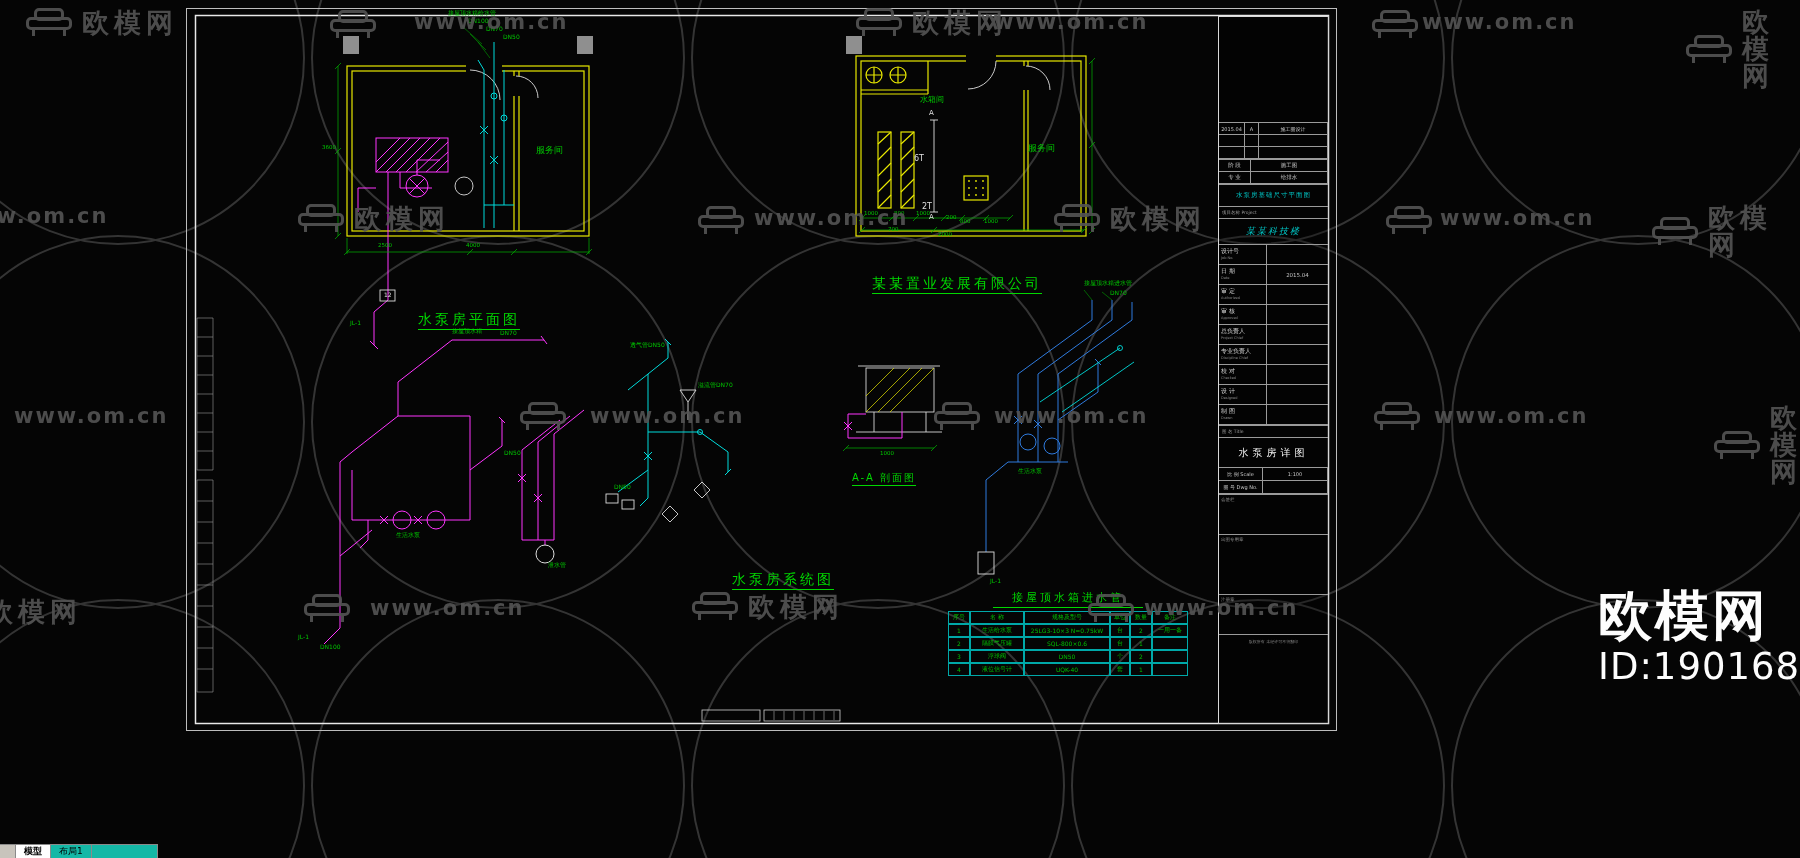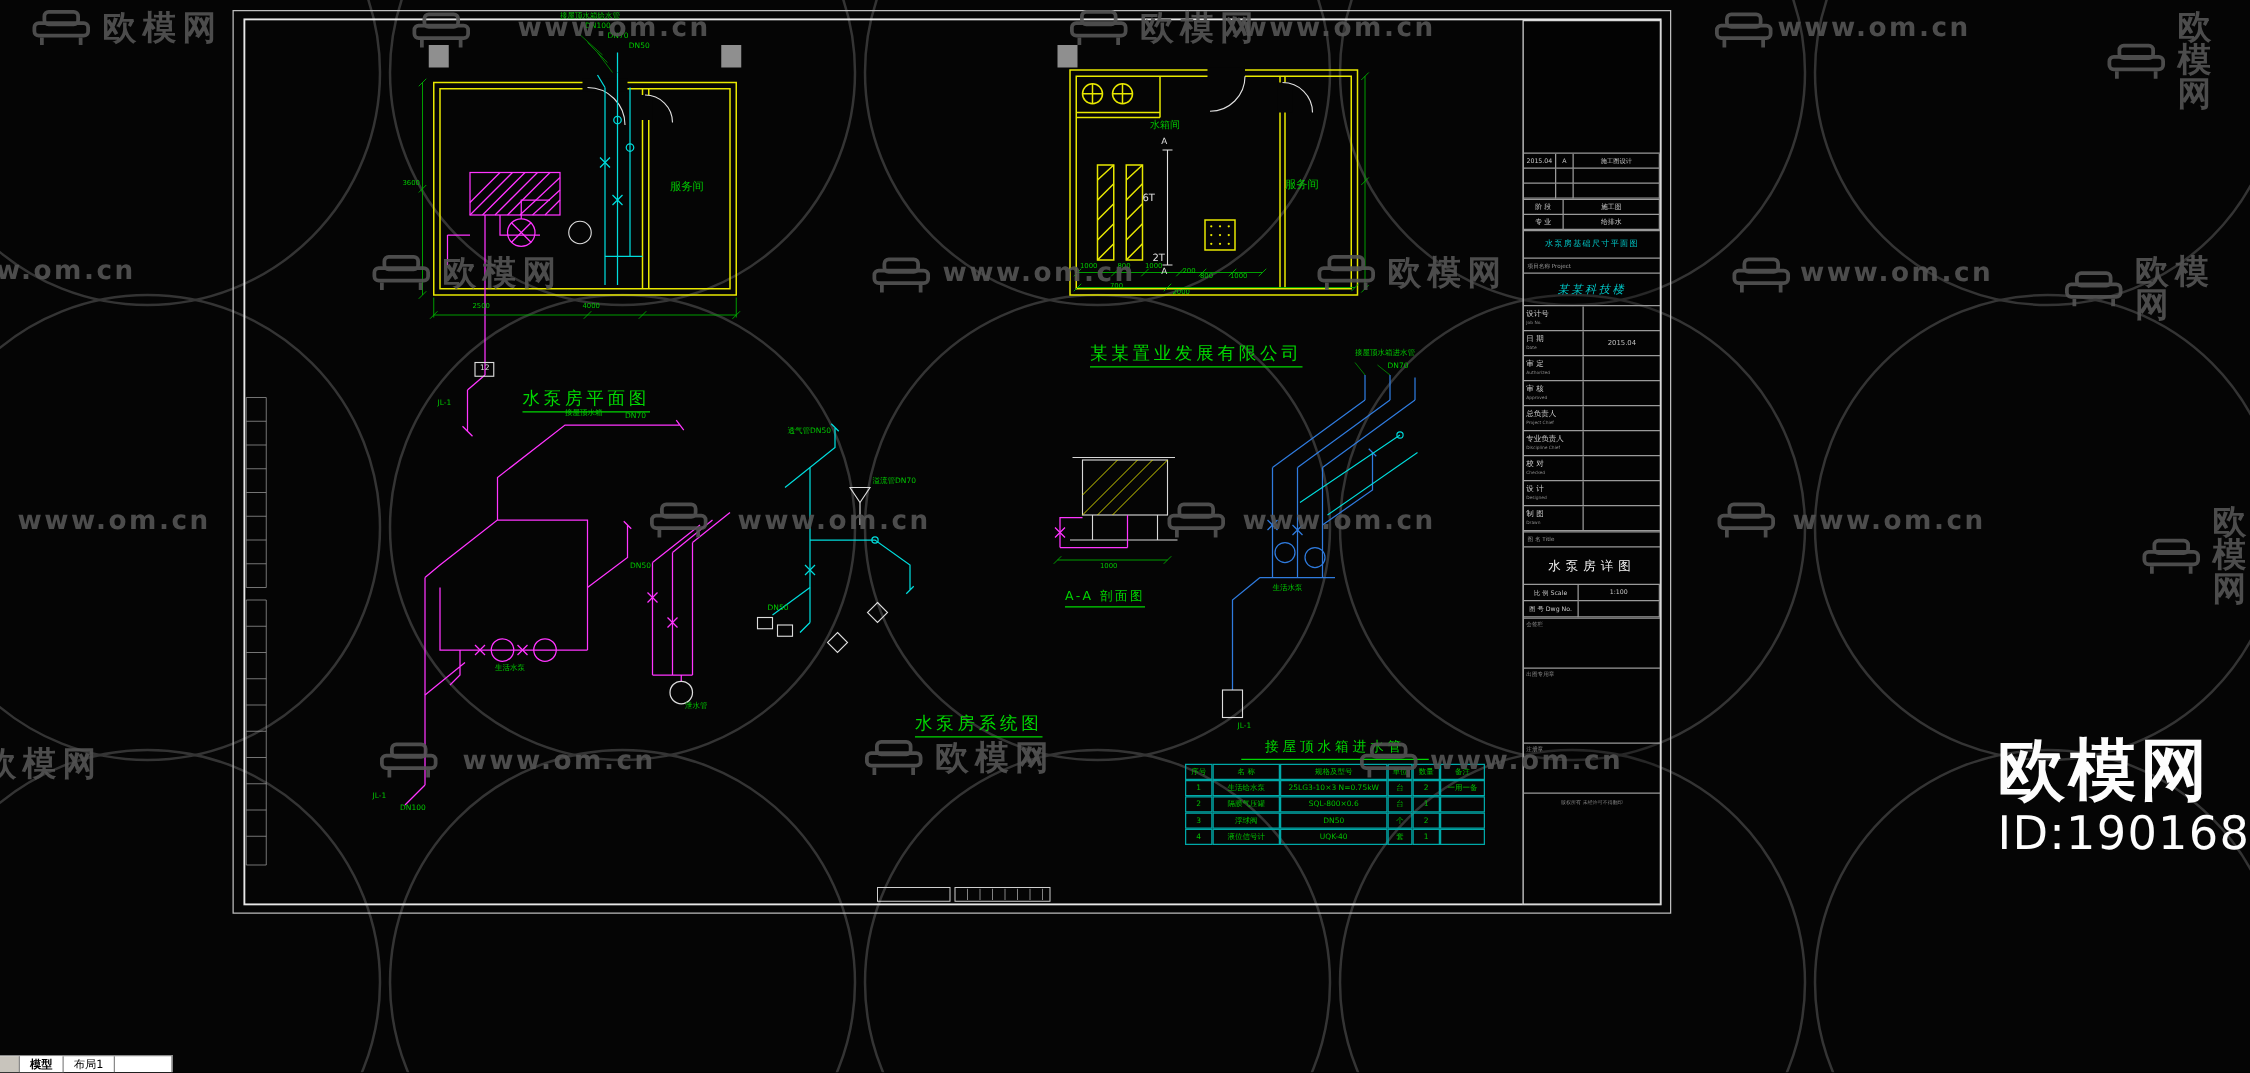--- a/index.html
+++ b/index.html
@@ -65,21 +65,21 @@
   .tb-fv{ display:flex; align-items:center; justify-content:center; font-size:5.5px; color:#c0c0c0;}
   .tb-dlabel{ height:12px; display:flex; align-items:center; padding-left:3px; font-size:4.5px; color:#9a9a9a;}
   .tb-dname{ height:30px; display:flex; align-items:center; justify-content:center; color:#f5f5f5; font-size:10px; letter-spacing:4px;}
   .tb-meta-row{ display:grid; grid-template-columns:44px 1fr; height:13px;}
   .tb-meta-row > div{ border-right:0.5px solid #9a9a9a; border-bottom:0.5px solid #9a9a9a; display:flex; align-items:center; justify-content:center; font-size:5px;}
   .tb-sign{ height:40px; } .tb-stamp{ height:60px; } .tb-reg{ height:40px; }
   .tb-corner-label{ position:absolute; left:2px; top:2px; font-size:4.5px; color:#8a8a8a;}
   .tb-copy{ height:12px; display:flex; align-items:center; justify-content:center; font-size:4px; color:#808080; border-bottom:none;}
 
   
-  .tabbar{ position:absolute; left:0; bottom:0; height:14px; width:138px; background:#ffffff;
+  .tabbar{ position:absolute; left:0; bottom:0; height:14px; width:158px; background:#14b8a6;
            display:flex; align-items:stretch; z-index:10; border-top:1px solid #8a8a8a; border-right:1px solid #8a8a8a;}
   .tab-spacer{ width:16px; border-right:1px solid #8a8a8a; background:#c8c4bc;}
   .tab{ font-size:9px; color:#000; padding:0 8px; display:flex; align-items:center; border-right:1px solid #8a8a8a; cursor:default;}
   .tab.active{ background:#ffffff; font-weight:bold; }
 </style>
 </head>
 <body>
 
 <div class="canvas">
 

